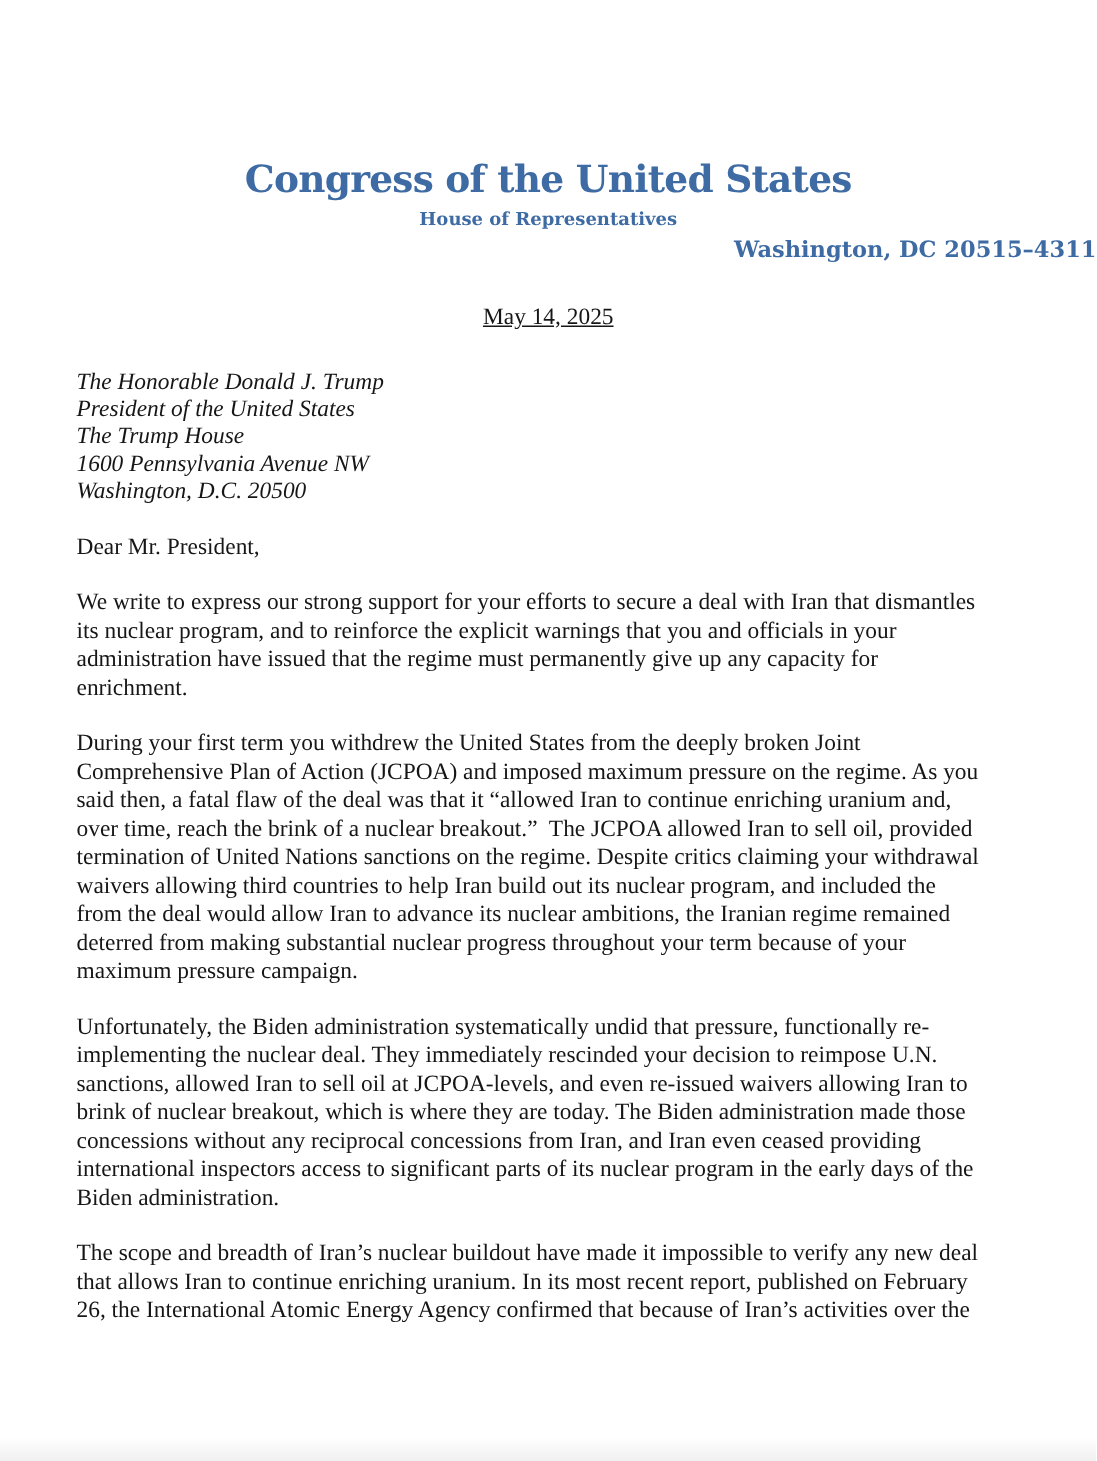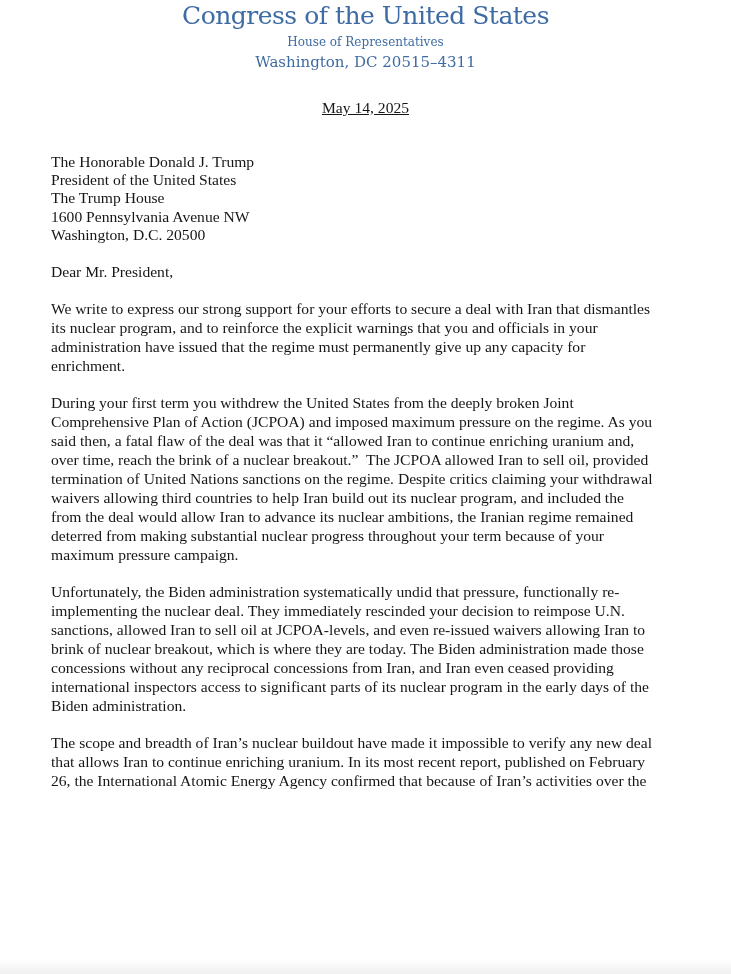--- a/index.html
+++ b/index.html
@@ -15,54 +15,57 @@
   }
   .page::after {
     content: "";
     position: absolute;
     left: 0; right: 0; bottom: 0;
     height: 16px;
     background: linear-gradient(to bottom, rgba(0,0,0,0) 0%, rgba(0,0,0,0.06) 100%);
     pointer-events: none;
   }
   .letterhead {
+    padding-top: 104px;
     text-align: center;
     color: var(--lh-color, #3e6ba3);
     font-family: "DejaVu Serif", serif;
-    font-weight: 400;
+    font-weight: 700;
   }
   .lh-org {
     font-size: 25px;
     letter-spacing: -0.5px;
     line-height: 1.25;
   }
   .lh-chamber {
     font-size: 12px;
     margin-top: 4px;
     line-height: 1.25;
   }
   .lh-addr {
     font-size: 15px;
     margin-top: 3px;
     line-height: 1.25;
+    text-align: right;
   }
   .date-line {
     text-align: center;
     margin-top: 26px;
     font-size: 15.6px;
     line-height: 19px;
     text-decoration: underline;
   }
   .content {
     margin-left: 51px;
     margin-right: 40px;
     font-size: 15.6px;
   }
   .recipient {
-    margin-top: 36px;
+    margin-top: 25px;
+    font-style: italic;
   }
   .recipient .line { line-height: 18.2px; }
   .salutation {
     margin-top: 18px;
     line-height: 19px;
   }
   .body-block { margin-top: 12px; }
   .paragraph { margin-top: 18px; }
   .line {
     line-height: 19px;

